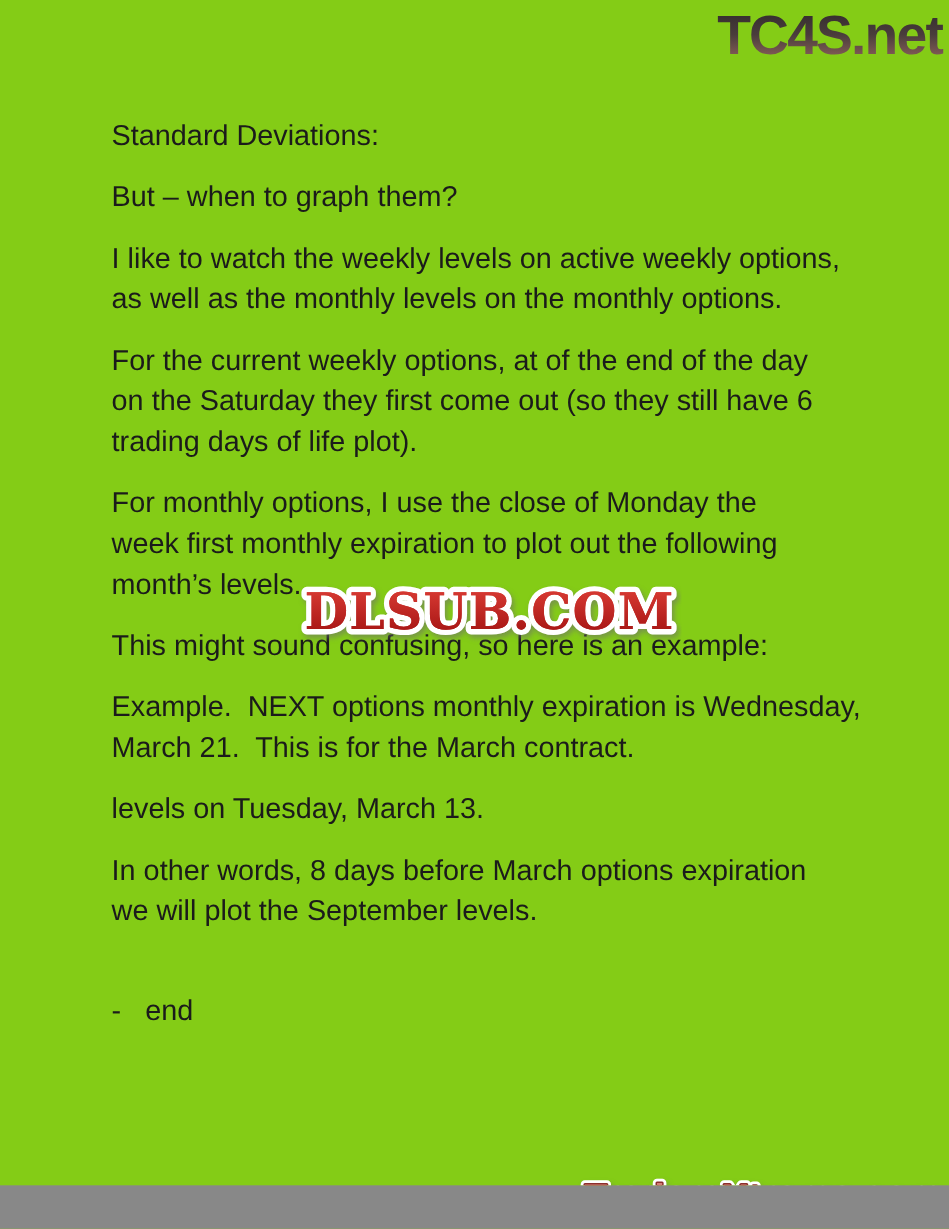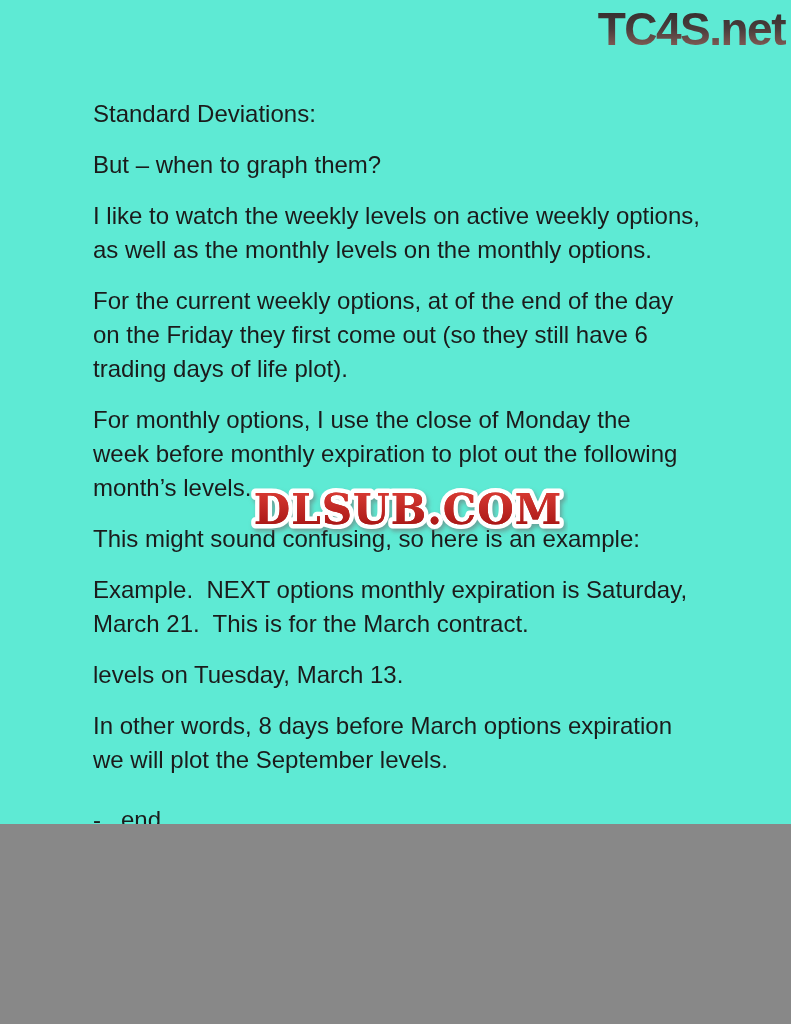--- a/index.html
+++ b/index.html
@@ -1,21 +1,21 @@
 <!DOCTYPE html>
 <html><head>
 <meta charset="utf-8">
 <style>
   html, body { margin: 0; padding: 0; }
   body { background: #888; }
   .page {
     position: relative;
     width: 791px;
-    height: 824px;
-    background: #5eead4;
+    height: 988px;
+    background: #84cc16;
     overflow: hidden;
     font-family: "Liberation Sans", sans-serif;
   }
   
   .content {
     position: absolute;
     left: 0; top: 0;
     width: 791px;
     padding: 97px 60px 0 93px;
     box-sizing: border-box;
@@ -24,21 +24,21 @@
   .para {
     margin: 0 0 17px 0;
     font-size: 24px;
     line-height: 34px;
     font-weight: 400;
   }
   .para .line {
     display: block;
     white-space: pre-wrap;
   }
-  .para-end { margin-top: 26px; }
+  .para-end { margin-top: 49px; }
   
   .logo-tc4s {
     position: absolute;
     top: 2px;
     right: 2px;
   }
   .wm-dlsub {
     position: absolute;
     left: 248px;
     top: 477px;
@@ -77,36 +77,36 @@
       <span class="line">But – when to graph them?</span>
     </p>
 
     <p class="para">
       <span class="line">I like to watch the weekly levels on active weekly options,</span>
       <span class="line">as well as the monthly levels on the monthly options.</span>
     </p>
 
     <p class="para">
       <span class="line">For the current weekly options, at of the end of the day</span>
-      <span class="line">on the Friday they first come out (so they still have 6</span>
+      <span class="line">on the Saturday they first come out (so they still have 6</span>
       <span class="line">trading days of life plot).</span>
     </p>
 
     <p class="para">
       <span class="line">For monthly options, I use the close of Monday the</span>
-      <span class="line">week before monthly expiration to plot out the following</span>
+      <span class="line">week first monthly expiration to plot out the following</span>
       <span class="line">month’s levels.</span>
     </p>
 
     <p class="para">
       <span class="line">This might sound confusing, so here is an example:</span>
     </p>
 
     <p class="para">
-      <span class="line">Example.  NEXT options monthly expiration is Saturday,</span>
+      <span class="line">Example.  NEXT options monthly expiration is Wednesday,</span>
       <span class="line">March 21.  This is for the March contract.</span>
     </p>
 
     <p class="para">
       <span class="line">levels on Tuesday, March 13.</span>
     </p>
 
     <p class="para">
       <span class="line">In other words, 8 days before March options expiration</span>
       <span class="line">we will plot the September levels.</span>

